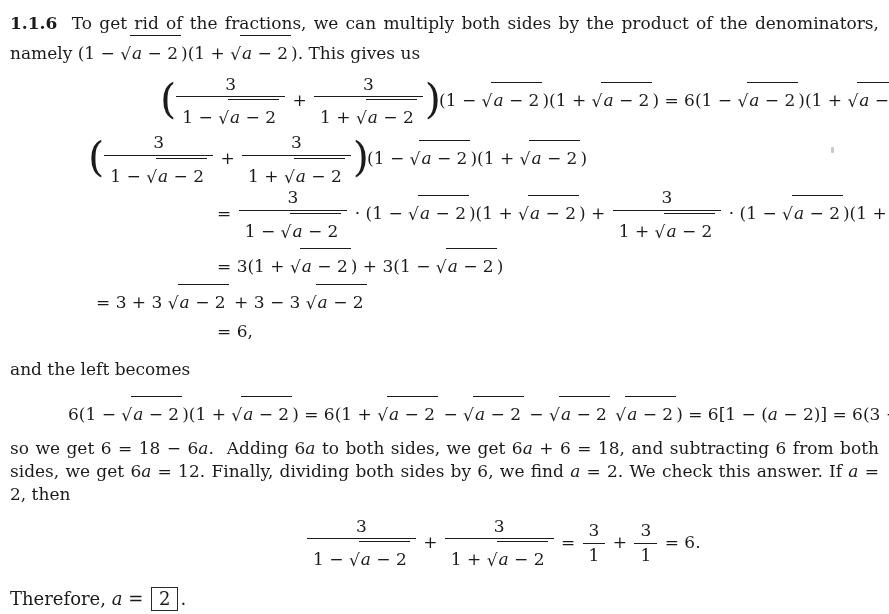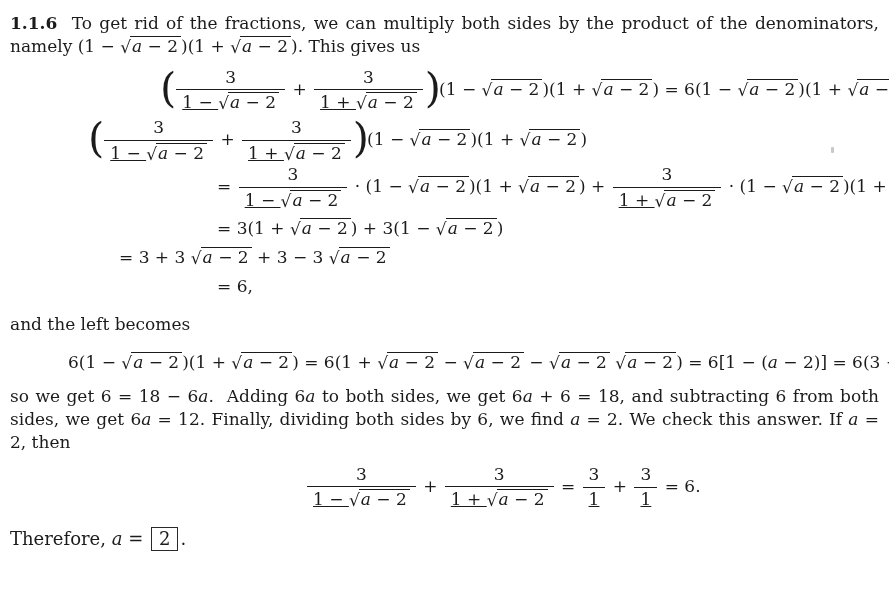--- a/index.html
+++ b/index.html
@@ -9,35 +9,35 @@
     font-family:"DejaVu Serif", "Liberation Serif", serif;
     font-size:17px; line-height:1.35;
   }
   .page { position:relative; width:869px; height:100%; padding:10px 10px 0 10px; }
 
   
   .mi { font-style:italic; }
   .mb { font-weight:bold;margin-top:47px; }
   .frac { display:inline-block; vertical-align:middle; text-align:center; margin:0 2px; }
   .frac .num { display:block; padding:0 6px 2px; line-height:1.15; }
-  .frac .den { display:block; border-top:1.3px solid currentColor; padding:2px 6px 0; line-height:1.15;text-decoration:underline; }
+  .frac .den { display:block; border-top:1.3px solid currentColor; padding:2px 6px 0; line-height:1.15; }
   .sqrt { display:inline-block; white-space:nowrap; }
   .sqrt .rad { display:inline-block; transform:translateY(0.5px); }
-  .sqrt .vinc { display:inline-block; border-top:1.3px solid currentColor; margin-left:-1px; padding:0 3px 0 2px; line-height:1.12; }
+  .sqrt .vinc { display:inline-block; border-top:1.3px solid currentColor; margin-left:-1px; padding:8px 3px 0 2px; line-height:1.12; }
   .bigp { font-size:2.45em; line-height:0; vertical-align:-0.16em; letter-spacing:-2px; }
   .boxed { display:inline-block; border:1.2px solid #2a2a2a; padding:0 7px 1px; margin:0 2px; line-height:1.2; }
 
   
   .para-lead   { margin:2px 0 0; text-align:justify; }
   .eq-main     { margin:10px 0 0 150px; white-space:nowrap; }
   .left-intro  { margin:17px 0 0; text-indent:28px; }
   .d1 { margin:5px  0 0 78px;  white-space:nowrap; }
   .d2 { margin:2px  0 0 207px; white-space:nowrap; }
   .d3 { margin:7px  0 0 207px; white-space:nowrap; }
-  .d4 { margin:6px 0 0 109px; white-space:nowrap; }
+  .d4 { margin:6px 0 0 86px; white-space:nowrap; }
   .d5 { margin:6px  0 0 207px; white-space:nowrap; }
   .right-intro { margin:15px 0 0; }
   .eq-right    { margin:15px 0 0 58px; white-space:nowrap; }
   .para-solve  { margin:11px 0 8px; text-align:justify; }
   .eq-check    { margin:11px 0 0 295px; white-space:nowrap; }
   .conclusion  { margin:17px 0 12px; font-size:18px; }
 
   .speck { position:absolute; left:831px; top:147px; width:3px; height:6px; background:#c9c9c9; border-radius:1px; }
 </style>
 </head>

